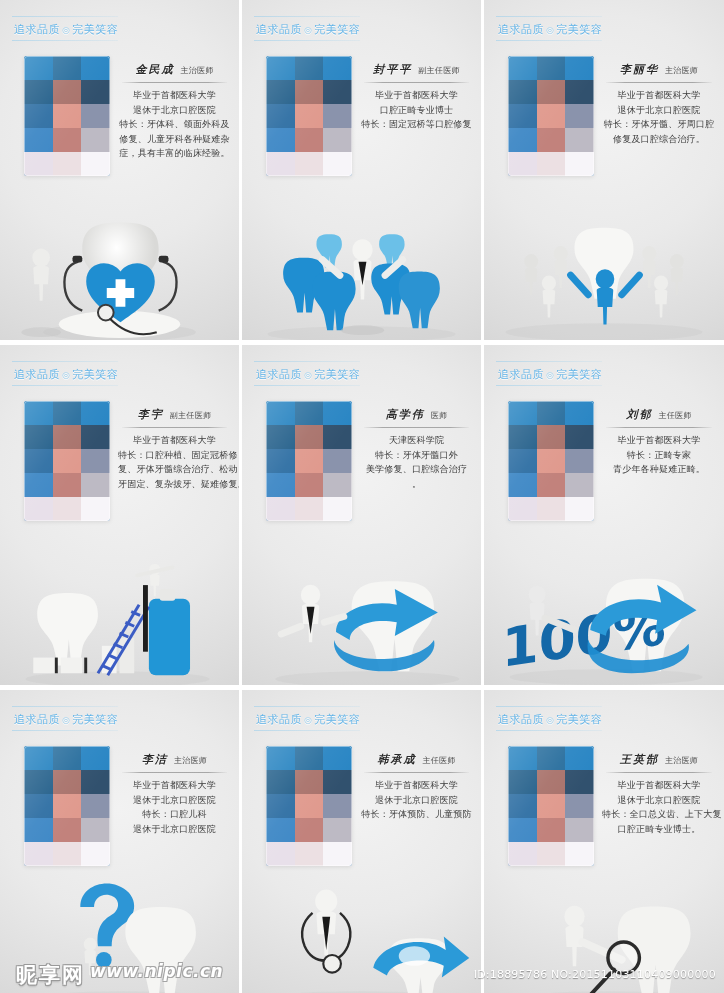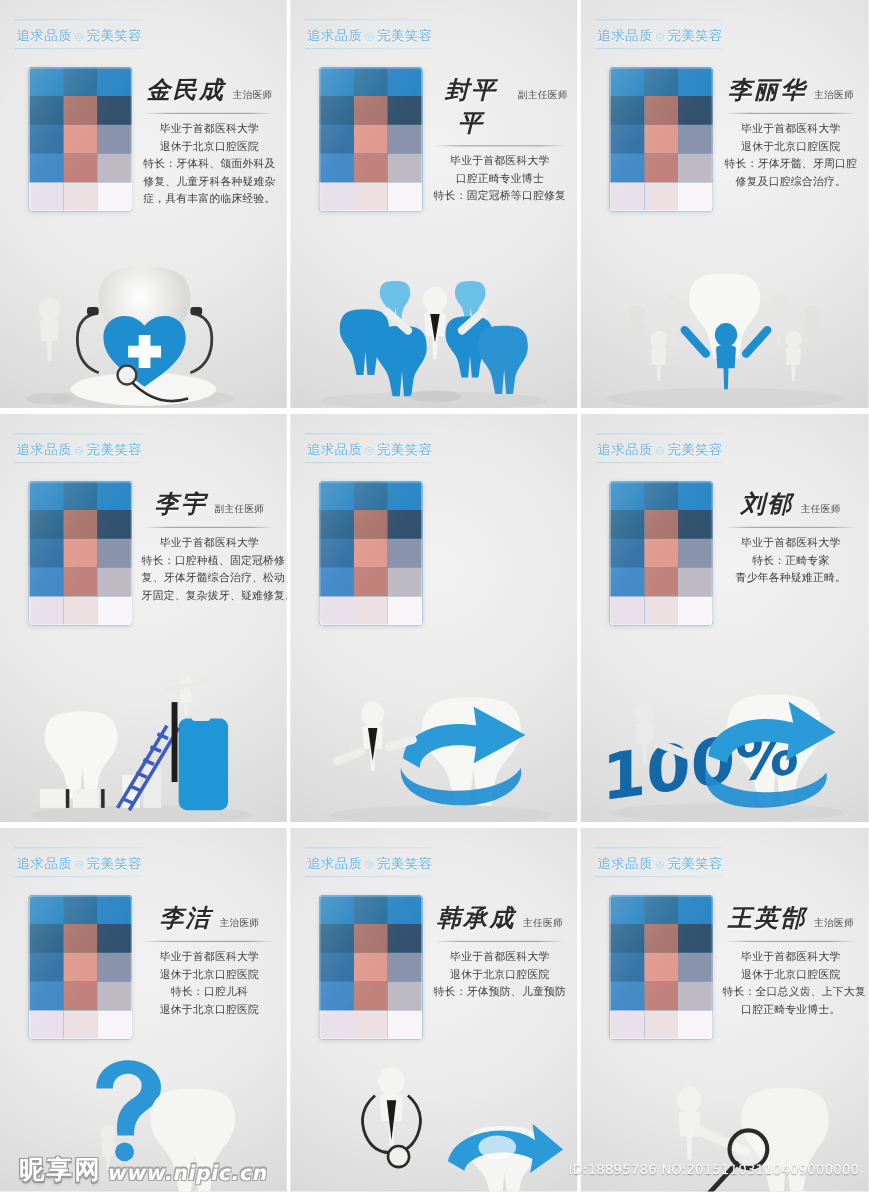--- a/index.html
+++ b/index.html
@@ -95,21 +95,21 @@
   }
   .name-row {
     display: flex;
     align-items: baseline;
     justify-content: center;
     gap: 6px;
     padding-bottom: 3px;
   }
   .doc-name {
     font-family: "DejaVu Serif", "Liberation Serif", serif;
-    font-size: 20px;
+    font-size: 11px;
     font-weight: bold;
     font-style: italic;
     color: #2b2b2b;
     letter-spacing: 2px;
     text-shadow: 0 1px 0 rgba(255,255,255,0.7);
   }
   .doc-title {
     font-size: 8px;
     color: #4a4a4a;
     white-space: nowrap;
@@ -140,21 +140,21 @@
   .footer {
     position: absolute;
     left: 0; bottom: 0;
     width: 724px; height: 36px;
     pointer-events: none;
   }
   .wm-logo {
     position: absolute;
     left: 16px; bottom: 4px;
     display: flex;
-    align-items: flex-end;
+    align-items: flex-start;
     gap: 5px;
   }
   .wm-cn {
     font-family: "DejaVu Sans", sans-serif;
     font-size: 21px;
     font-weight: bold;
     color: #ffffff;
     letter-spacing: 2px;
     text-shadow:
       -1px -1px 0 #9a9a9a, 1px -1px 0 #9a9a9a,
@@ -571,20 +571,33 @@
             <i style="background:#c2827c"></i>
             <i style="background:#bdbac4"></i>
             <i style="background:#e8e0ea"></i>
             <i style="background:#ece0e3"></i>
             <i style="background:#f7f5f9"></i>
           </div>
       <div class="avatar-gloss"></div>
       <div class="avatar-edge"></div>
     </div>
 
+    <div class="info">
+      <div class="name-row">
+        <span class="doc-name">高学伟</span>
+        <span class="doc-title">医师</span>
+      </div>
+      <div class="name-rule"></div>
+      <div class="bio">
+            <div>天津医科学院</div>
+            <div>特长：牙体牙髓口外</div>
+            <div>美学修复、口腔综合治疗</div>
+            <div>。</div>
+          </div>
+    </div>
 
     <div class="illus">
       <svg viewBox="0 0 244 132" preserveAspectRatio="xMidYMax meet" aria-hidden="true">
 
     <ellipse cx="128" cy="126" rx="94" ry="8" fill="#c9c9c9" opacity=".35"></ellipse>
     <path d="M112 53.599999999999994 C112 29.68 128.8 26 154 26
     C179.2 26 196 29.68 196 53.599999999999994
     C196 73.84 177.51999999999998 79.36 174.16 97.76
     L170.8 118 L159.04000000000002 118 L155.68 84.88
     L152.32 118 L140.56 118 L135.52 97.76

